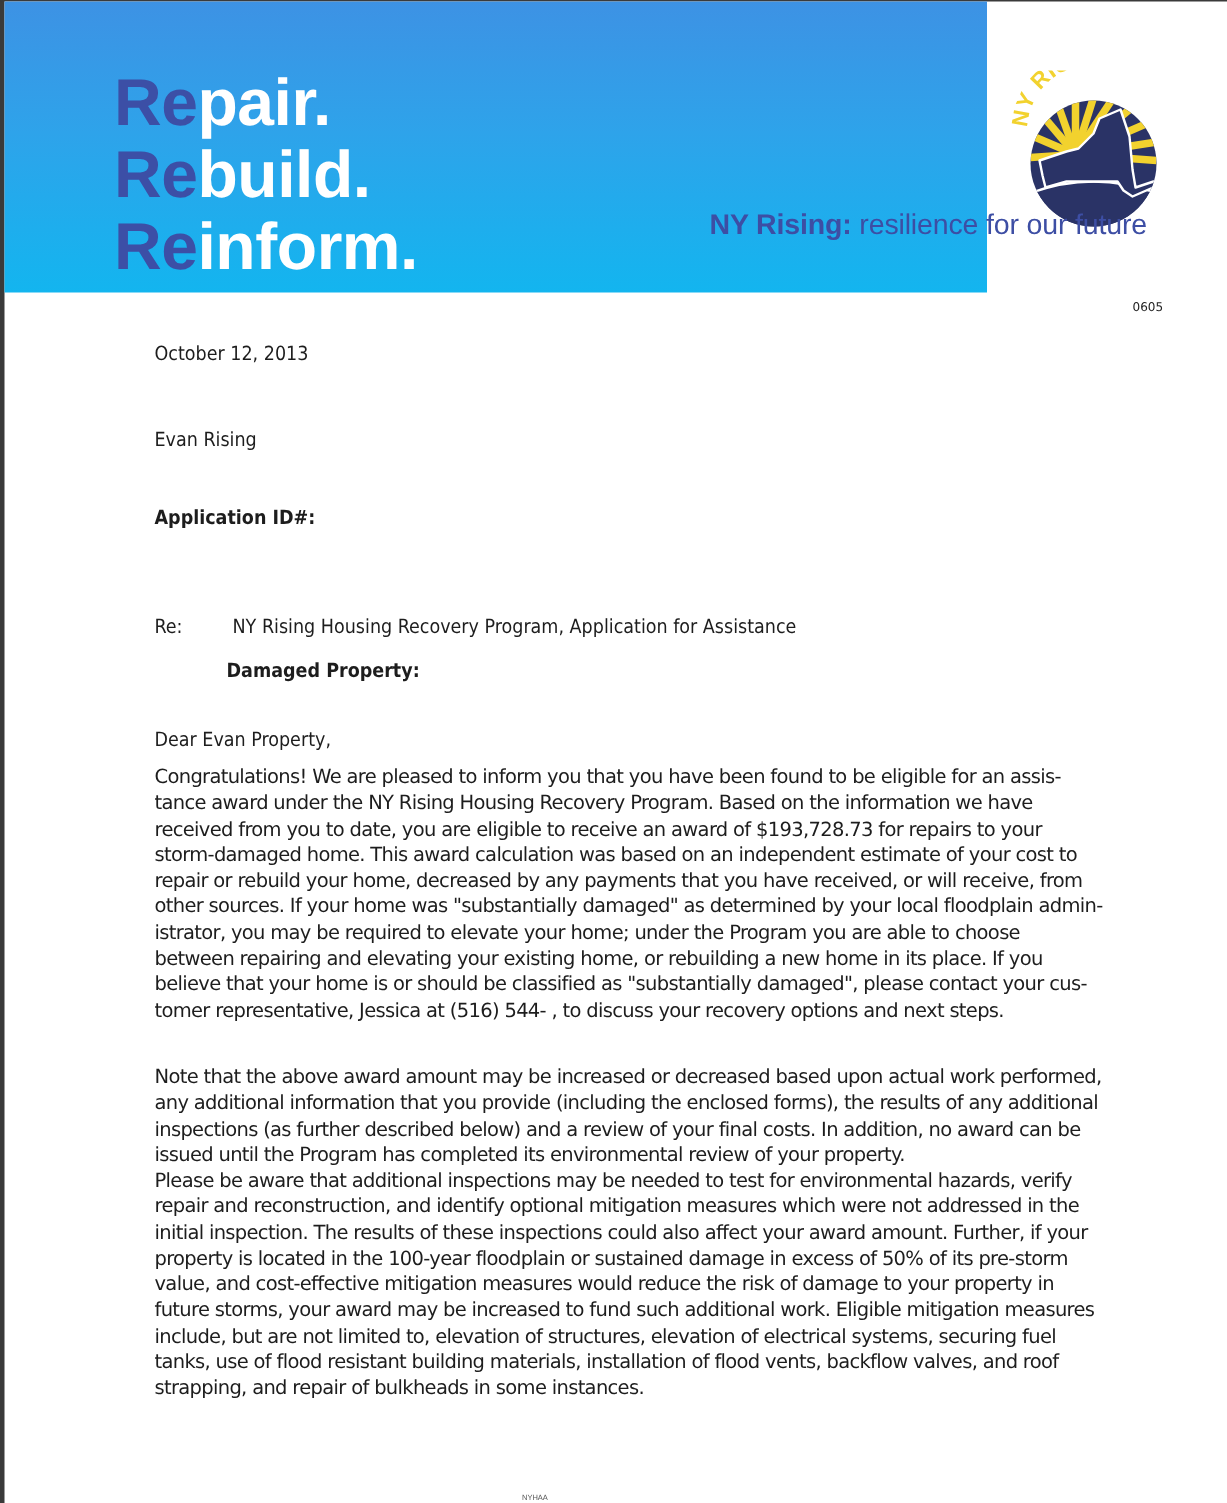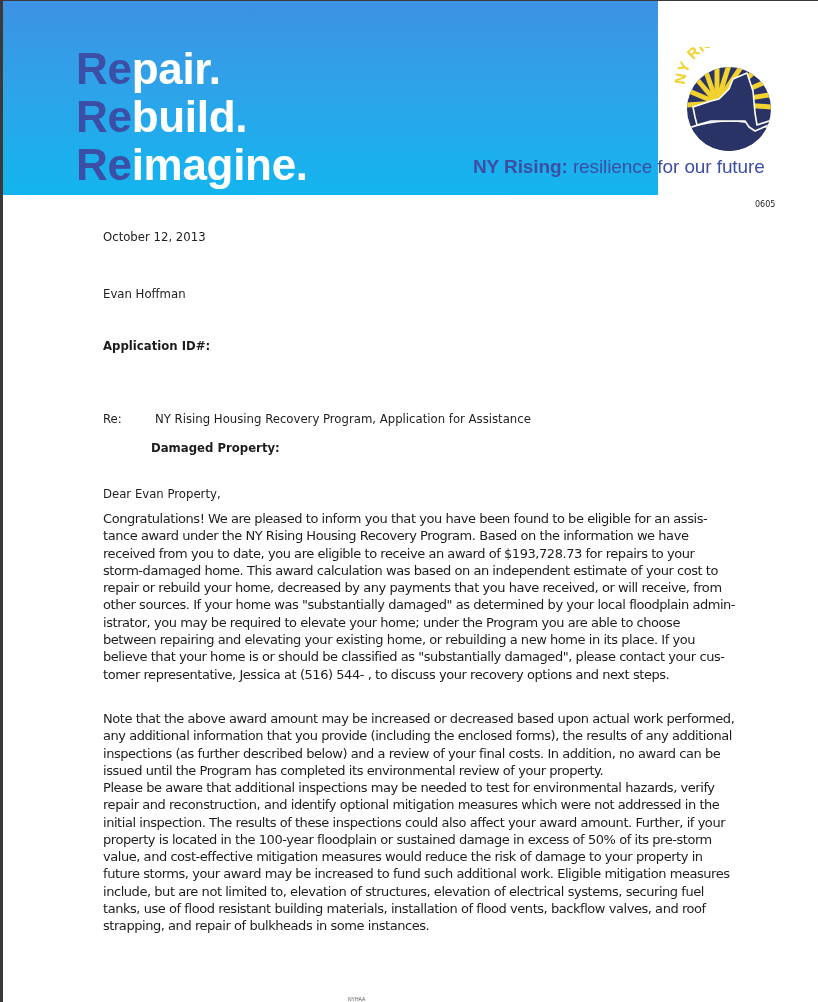--- a/index.html
+++ b/index.html
@@ -14,21 +14,21 @@
     position:absolute; left:3px; top:1px; width:655px; height:194px;
     background:linear-gradient(180deg,#3d92e4 0%,#2ea3ea 45%,#13b5ef 100%);
   }
   .tagline { position:absolute; left:73px; top:44px; margin:0; padding:0; list-style:none; }
   .tagline li {
     font-family:"Liberation Sans", sans-serif; font-weight:bold; font-size:44px;
     line-height:48px; color:#ffffff; letter-spacing:-0.3px; height:48px;
   }
   .tagline .pre { color:#3c4fa6; }
   .slogan {
-    position:absolute; left:470px; top:155px; font-size:19px; color:#3d4ea4;
+    position:absolute; left:470px; top:139px; font-size:19px; color:#3d4ea4;
     white-space:nowrap; letter-spacing:-0.1px;
   }
   .slogan b { font-weight:bold; }
   .logo { position:absolute; left:668px; top:46px; width:112px; height:108px; }
   .doc-code {
     position:absolute; left:755px; top:200px; font-size:8px; color:#222;
     font-family:"DejaVu Sans", sans-serif;
   }
   .letter { position:absolute; left:103px; top:0; width:712px; color:#1d1d1d;
     font-family:"DejaVu Sans Condensed","DejaVu Sans", sans-serif; }
@@ -46,21 +46,21 @@
 </head>
 <body>
 
 <div class="frame-top"></div>
 <div class="frame-left"></div>
 
 <div class="header">
   <ul class="tagline">
     <li><span class="pre">Re</span><span>pair.</span></li>
     <li><span class="pre">Re</span><span>build.</span></li>
-    <li><span class="pre">Re</span><span>imagine.</span></li>
+    <li><span class="pre">Re</span><span>inform.</span></li>
   </ul>
 
   <svg class="logo" viewBox="0 0 112 108">
     <defs>
       <path id="arcText" d="M14,44 A44,44 0 0 1 102,36"></path>
       <clipPath id="circClip">
           <circle cx="58" cy="62" r="42"></circle>
         </clipPath>
     </defs>
     <text font-family="Liberation Sans, sans-serif" font-weight="bold" font-size="15" fill="#f2d22e" letter-spacing="0.5">
@@ -87,21 +87,21 @@
     </g>
   </svg>
 
   <div class="slogan"><b>NY Rising:</b><span> resilience for our future</span></div>
 </div>
 
 <div class="doc-code">0605</div>
 
 <div class="letter">
   <div class="line" style="top:229px;">October 12, 2013</div>
-  <div class="line" style="top:286px;">Evan Hoffman</div>
+  <div class="line" style="top:286px;">Evan Rising</div>
   <div class="line bold" style="top:338px;">Application ID#:</div>
 
   <div class="line" style="top:411px;">
     <span class="re-label">Re:</span>
     <span class="re-body">NY Rising Housing Recovery Program, Application for Assistance</span>
   </div>
   <div class="line" style="top:428px; left:48px;margin-top:12px;">
     <span class="bold">Damaged Property:</span>
     <span></span>
   </div>

